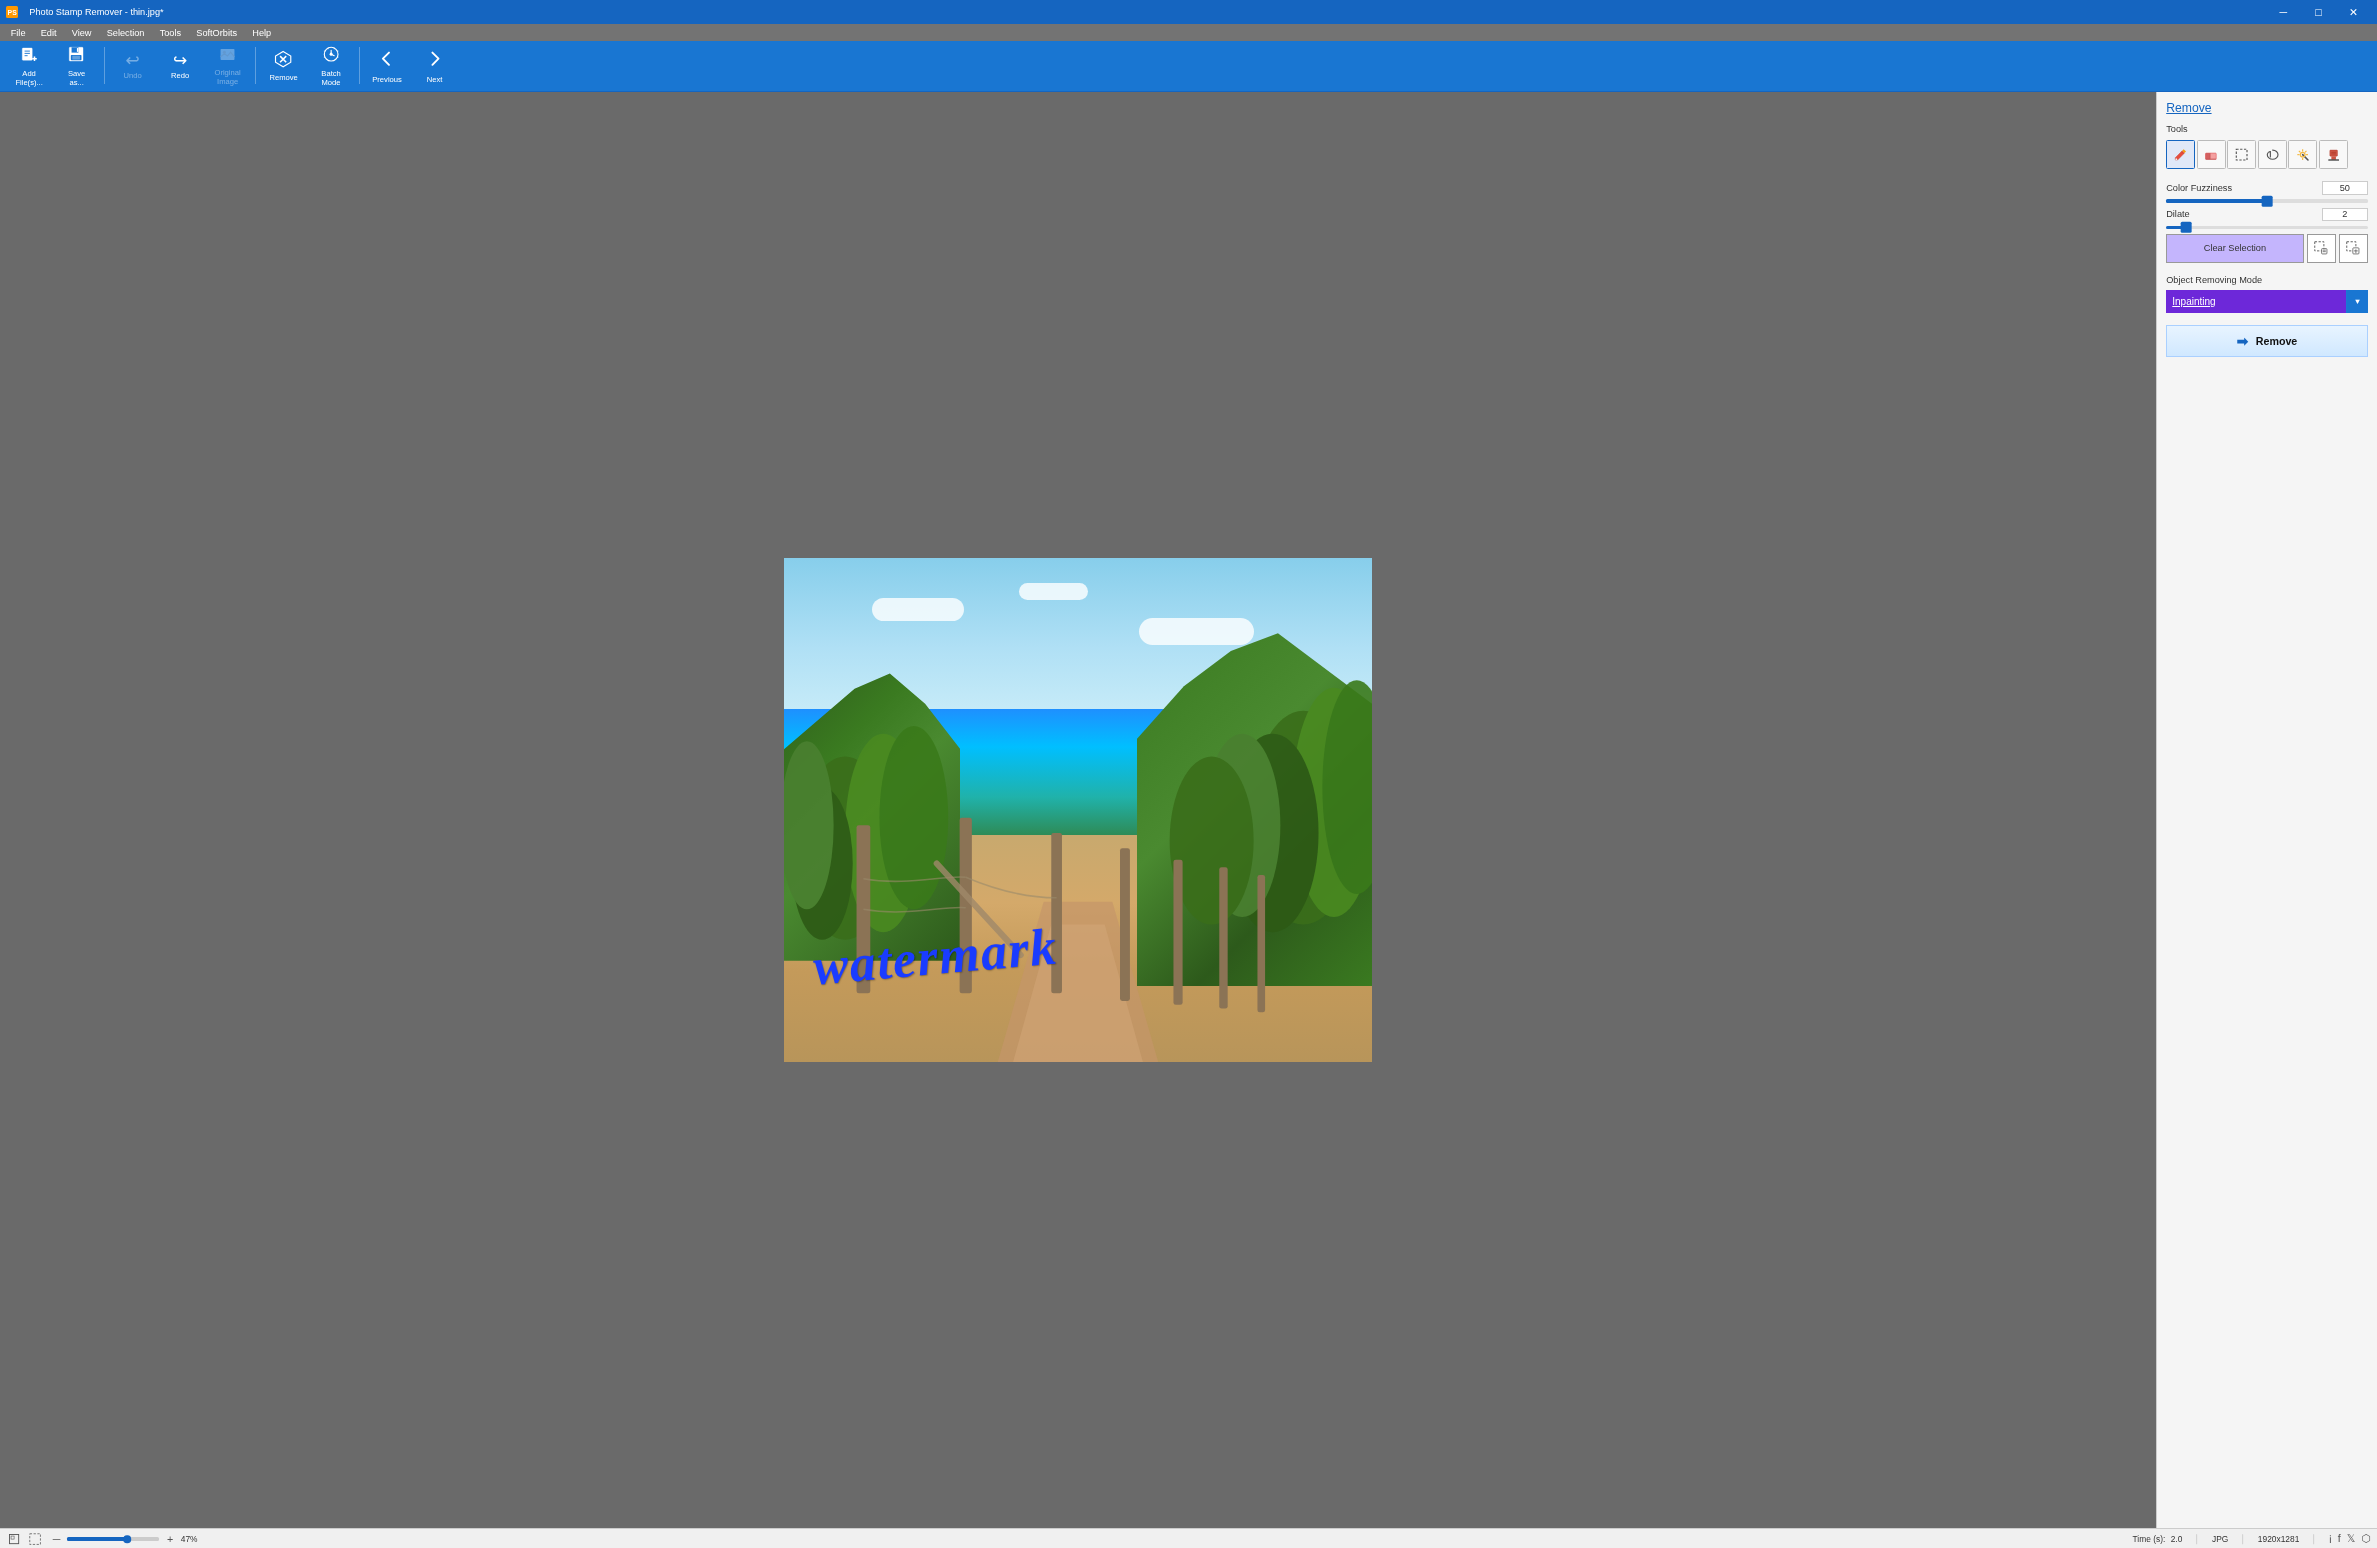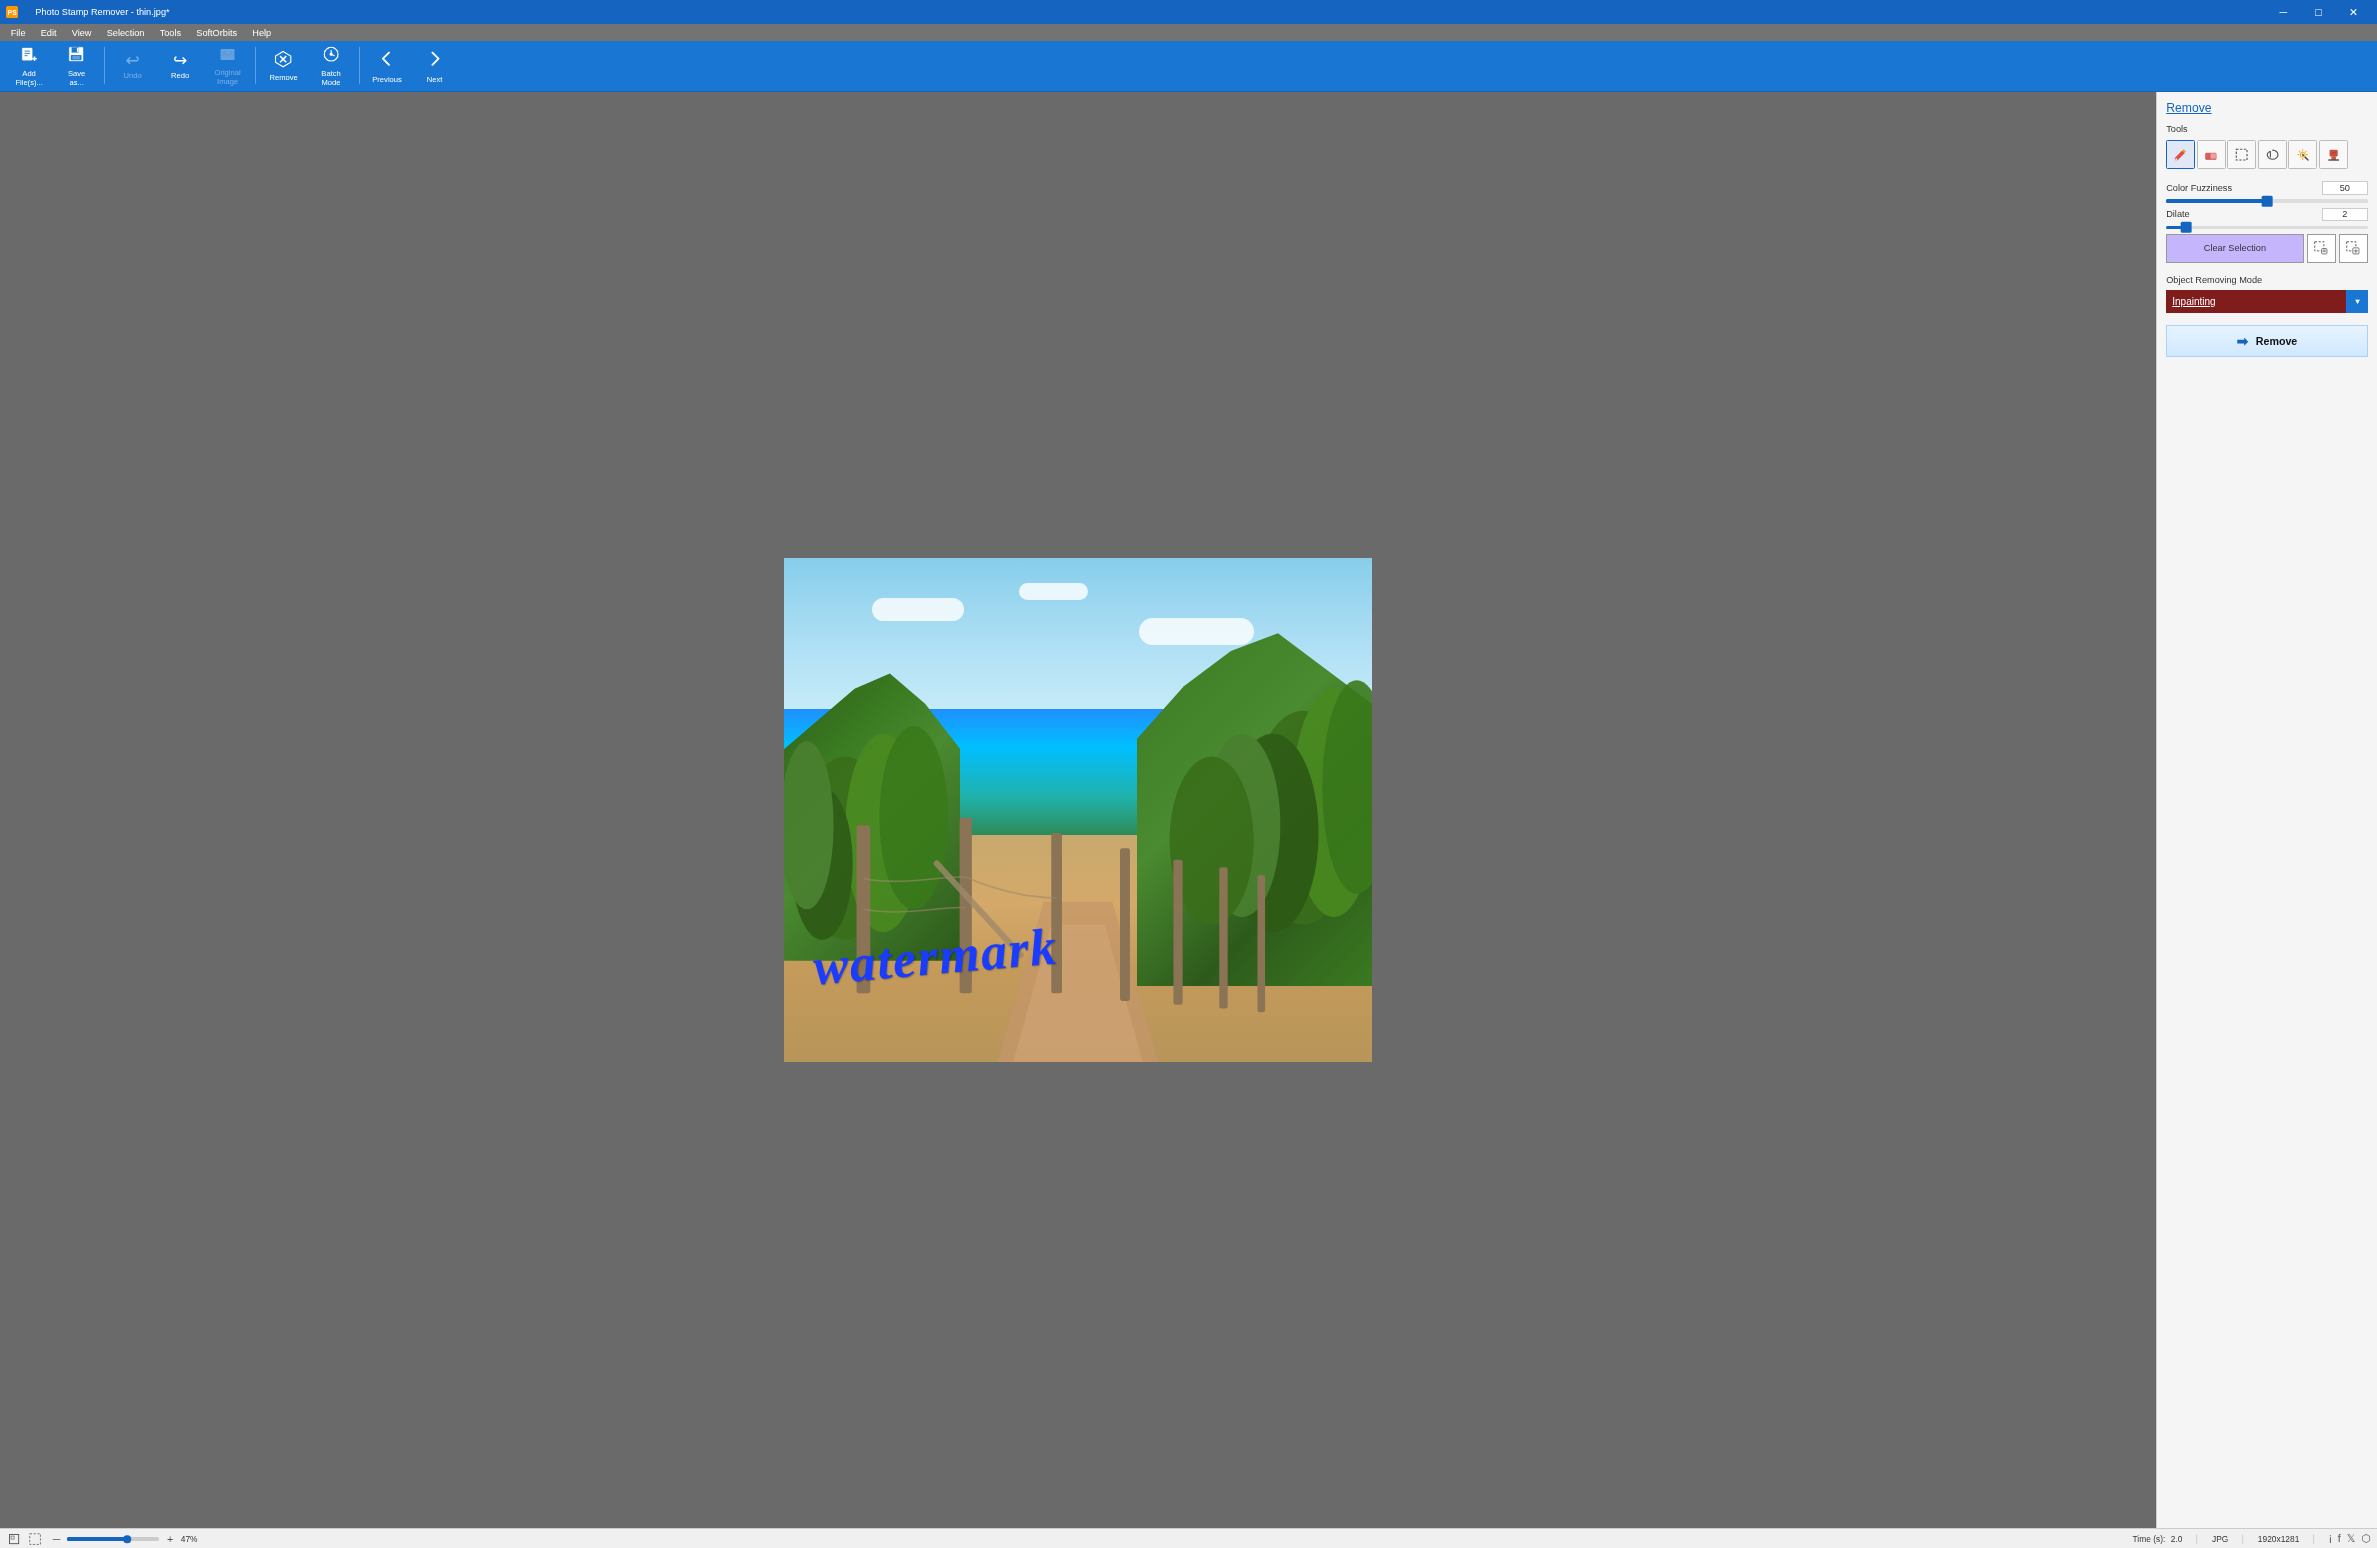--- a/index.html
+++ b/index.html
@@ -8,21 +8,21 @@
     
     #titlebar {
       background: #1565c0;
       color: white;
       display: flex;
       align-items: center;
       justify-content: space-between;
       height: 24.4px;
       padding: 0 6.1px;
     }
-    #titlebar-left { display: flex; align-items: center; gap: 17px; font-size: 9.2px; }
+    #titlebar-left { display: flex; align-items: center; gap: 11px; font-size: 9.2px; }
     #titlebar-icon { width: 12.2px; height: 12.2px; background: #ff9800; border-radius: 1.5px; display: flex; align-items: center; justify-content: center; font-size: 6.9px; color: white; font-weight: bold; }
     #titlebar-controls { display: flex; gap: 0; }
     .title-btn { width: 35px; height: 24.4px; border: none; background: transparent; color: white; font-size: 10.7px; cursor: pointer; display: flex; align-items: center; justify-content: center; }
 
     
     #menubar {
       background: #737373;
       display: flex;
       align-items: center;
       height: 17px;
@@ -273,21 +273,21 @@
     .dropdown-container {
       margin-bottom: 12.2px;
     }
 
     .dropdown-wrapper {
       position: relative;
     }
     .dropdown-wrapper select {
       width: 100%;
       height: 23px;
-      background: #7f1d1d;
+      background: #6d28d9;
       color: white;
       border: none;
       font-size: 10px;
       padding: 0 6.1px;
       cursor: pointer;
       -webkit-appearance: none;
       appearance: none;
       text-decoration: underline;
     }
     .dropdown-arrow {

